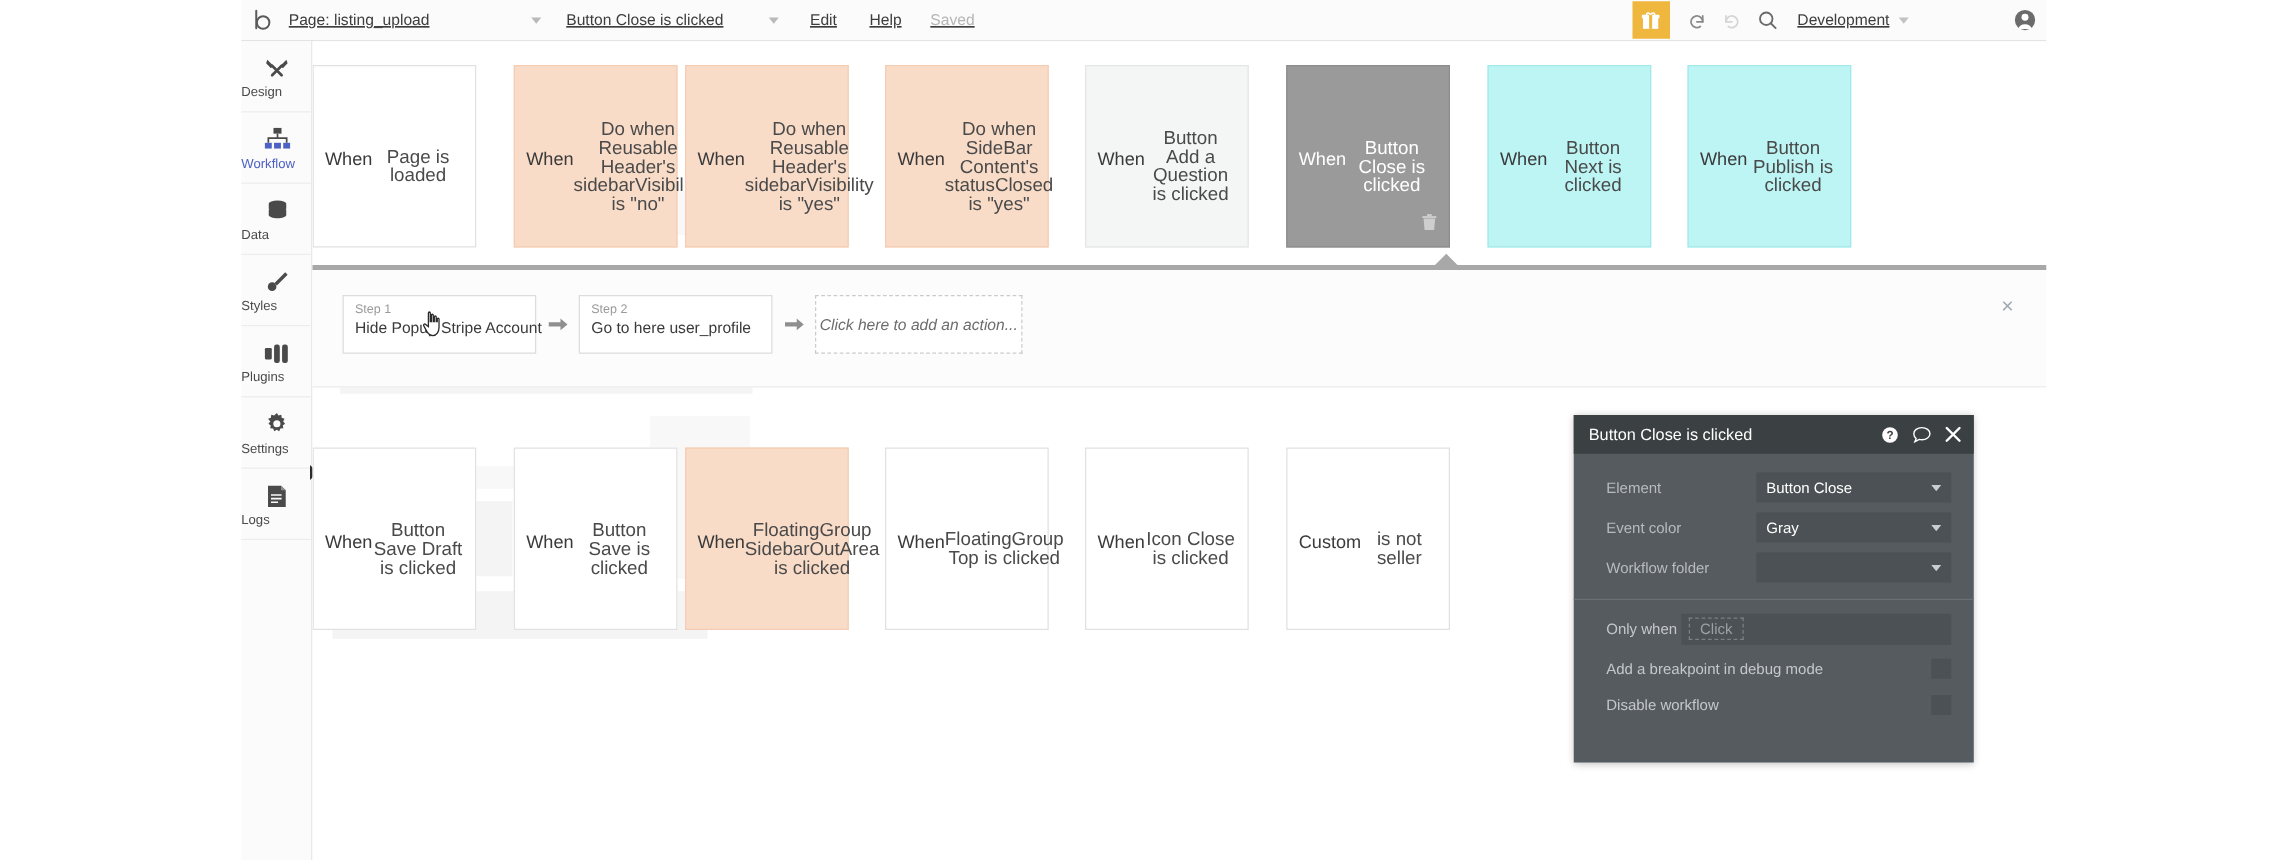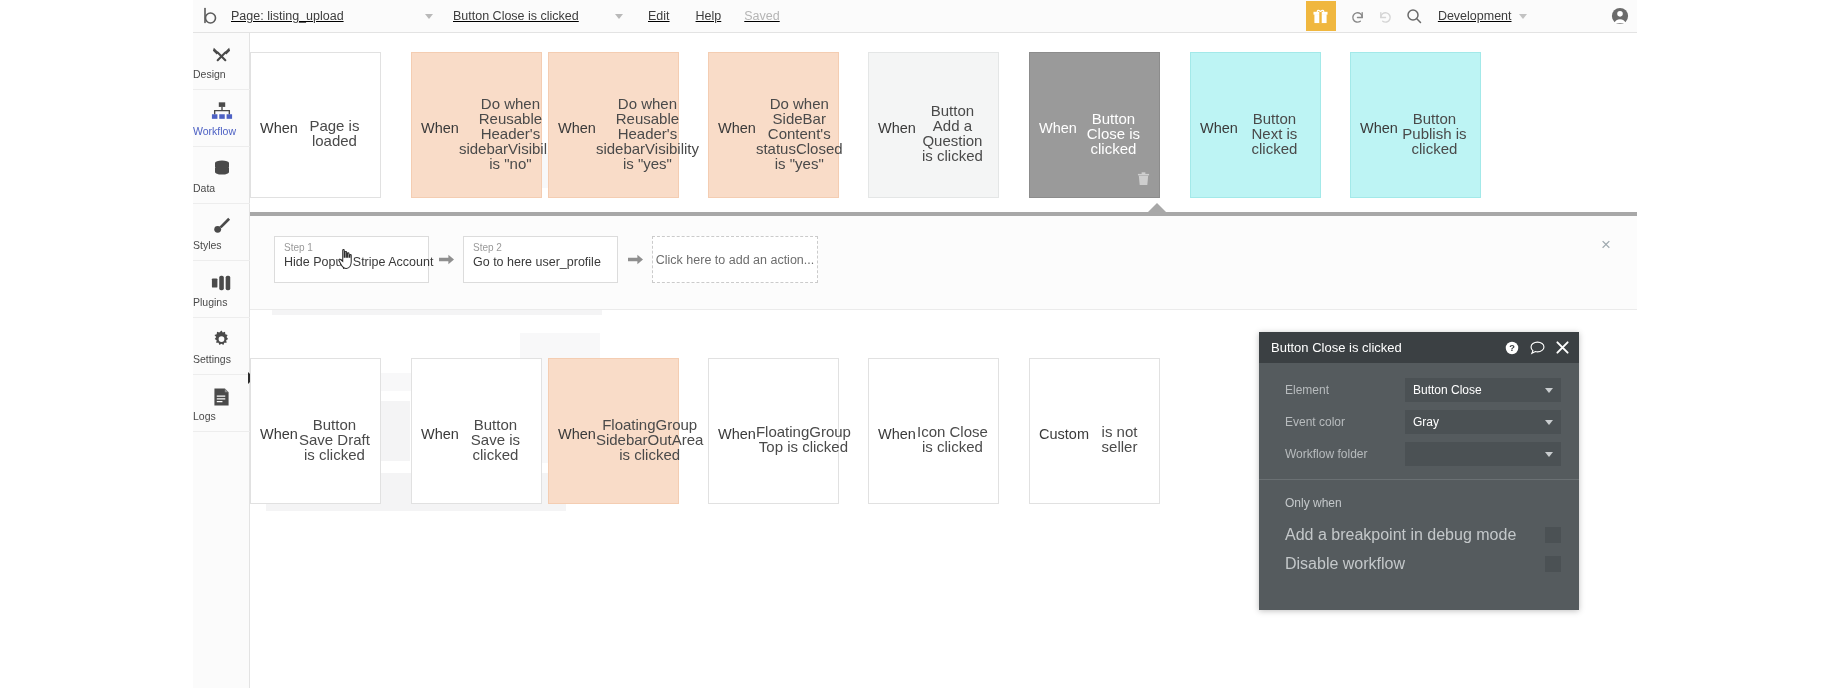--- a/index.html
+++ b/index.html
@@ -120,21 +120,21 @@
   .steps-row { position:absolute; left:24px; top:20px; display:flex; align-items:center; }
   .step-box {
     width:155px; height:47px; background:#ffffff; border:1px solid #dcdcdc;
     padding:5px 9px 0 9px; cursor:pointer;
   }
   .step-box .num { font-size:10px; color:#9a9a9a; line-height:12px; }
   .step-box .nm  { font-size:12.5px; color:#3a3a3a; line-height:17px; white-space:nowrap; }
   .step-arrow { width:34px; display:flex; align-items:center; justify-content:center; }
   .add-action {
     width:166px;height:47px;border:1px dashed #cbcbcb;background:#ffffff;
-    display:flex;align-items:center;justify-content:center;cursor:pointer;
+    display:flex;align-items:center;justify-content:center;cursor:pointer;font-style:italic;
   }
   .add-action span { font-size:12.5px; color:#6d6d6d; }
   .cursor-hand { position:absolute; left:338px; top:248px; pointer-events:none; }
 
   
   .peditor {
     position:absolute; left:1259px; top:332px; width:320px; height:278px;
     background:#555b5e; box-shadow:0 1px 6px rgba(0,0,0,.25);
   }
   .pe-head {
@@ -158,21 +158,21 @@
   .pe-divider { height:1px; background:#6a7073; margin:9px 0 6px 0; }
   .pe-row2 { display:flex; align-items:center; height:34px; padding:0 18px 0 26px; }
   .pe-row2 .lab { font-size:12px; color:#c4c8ca; width:60px; }
   .pe-onlywhen {
     flex:1; height:25px; background:#4b5154; display:flex; align-items:center; padding:0 6px; cursor:text;
   }
   .pe-onlywhen .ph {
     font-size:12px; color:#9ba0a3; border:1px dashed #7a8083; padding:1px 8px;
   }
   .pe-check { display:flex; align-items:center; height:29px; padding:0 18px 0 26px; }
-  .pe-check .lab { font-size:16px; color:#c4c8ca;text-align:right; }
+  .pe-check .lab { font-size:12px; color:#c4c8ca;text-align:right; }
   .pe-check .box { margin-left:auto; width:16px; height:16px; background:#4b5154; cursor:pointer; }
 </style>
 </head>
 <body>
 
 <div id="app">
 
   <div class="gutter-left"></div>
   <div class="gutter-right"></div>
 
@@ -502,20 +502,23 @@
         <span class="pe-sel">
           <span class="v"></span>
           <span class="c"></span>
         </span>
       </div>
 
       <div class="pe-divider"></div>
 
       <div class="pe-row2">
         <span class="lab">Only when</span>
+        <span class="pe-onlywhen">
+          <span class="ph">Click</span>
+        </span>
       </div>
 
       <div class="pe-check">
         <span class="lab">Add a breakpoint in debug mode</span>
         <span class="box"></span>
       </div>
 
       <div class="pe-check">
         <span class="lab">Disable workflow</span>
         <span class="box"></span>

